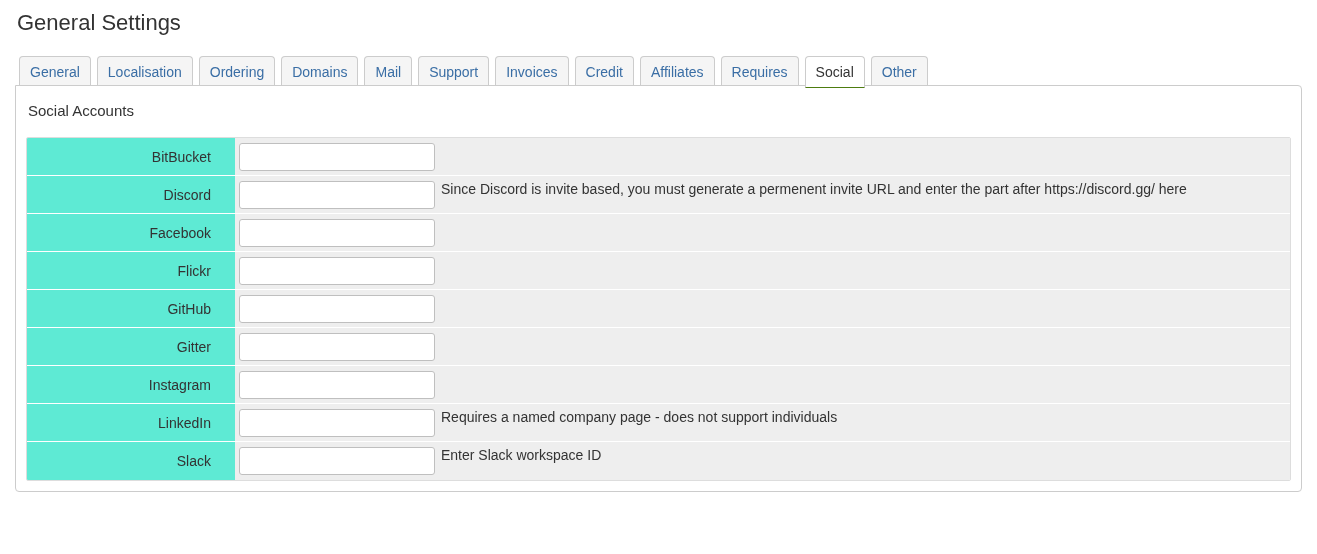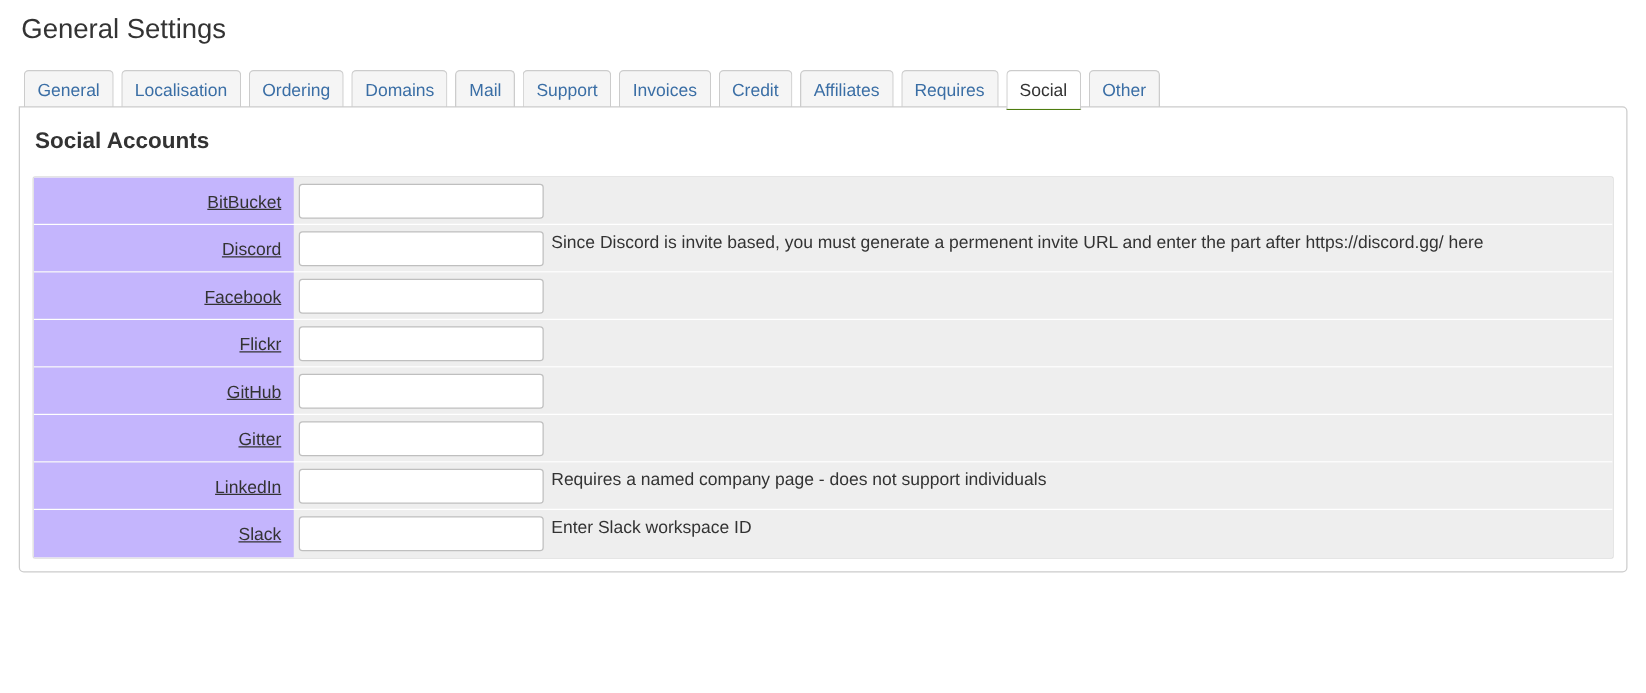--- a/index.html
+++ b/index.html
@@ -47,22 +47,22 @@
       border-top: 1px solid #ccc;
       border-radius: 0 4px 4px 4px;
       padding: 16px 10px 10px 10px;
       position: relative;
       top: 0;
       margin-top: -1px;
       z-index: 2;
       background: #fff;
     }
     .section-title {
-      font-size: 18px;
-      font-weight: 700;
+      font-size: 15px;
+      font-weight: 400;
       color: #333;
       margin-bottom: 18px;
       padding-left: 2px;
     }
     .form-wrap {
       border: 1px solid #ddd;
       border-radius: 2px;
       overflow: hidden;
     }
     .row {
@@ -70,29 +70,28 @@
       align-items: center;
       background: #eee;
       border-bottom: 1px solid #fff;
       min-height: 38px;
     }
     .row:last-child { border-bottom: none; }
     .row .label {
       width: 208px;
       flex-shrink: 0;
       text-align: right;
-      padding-right: 10px;
+      padding-right: 24px;
       color: #333;
       font-size: 14px;
-      background: #c4b5fd;
+      background: #5eead4;
       align-self: stretch;
       display: flex;
       align-items: center;
       justify-content: flex-end;
-      text-decoration: underline;
     }
     .row .input-cell {
       flex: 1;
       padding: 4px 4px;
       display: flex;
       align-items: flex-start;
       gap: 6px;
     }
     .row input[type="text"] {
       width: 196px;
@@ -162,20 +161,26 @@
           <input type="text" style="">
         </div>
       </div>
       <div class="row">
         <div class="label">Gitter</div>
         <div class="input-cell">
           <input type="text" style="">
         </div>
       </div>
       <div class="row">
+        <div class="label">Instagram</div>
+        <div class="input-cell">
+          <input type="text" style="">
+        </div>
+      </div>
+      <div class="row">
         <div class="label">LinkedIn</div>
         <div class="input-cell">
           <input type="text" style="">
           <span class="hint">Requires a named company page - does not support individuals</span>
         </div>
       </div>
       <div class="row">
         <div class="label">Slack</div>
         <div class="input-cell">
           <input type="text" style="">

